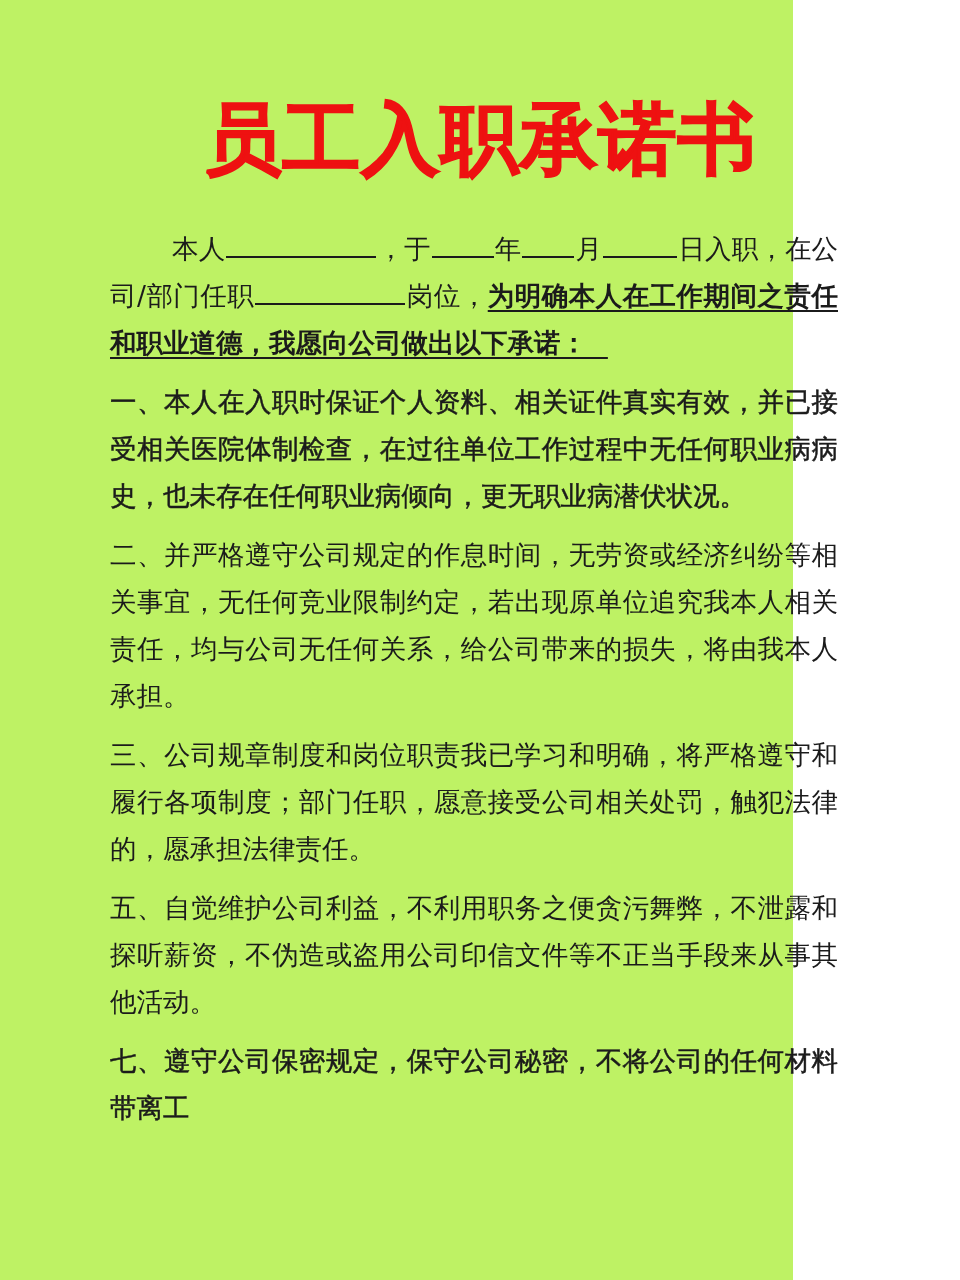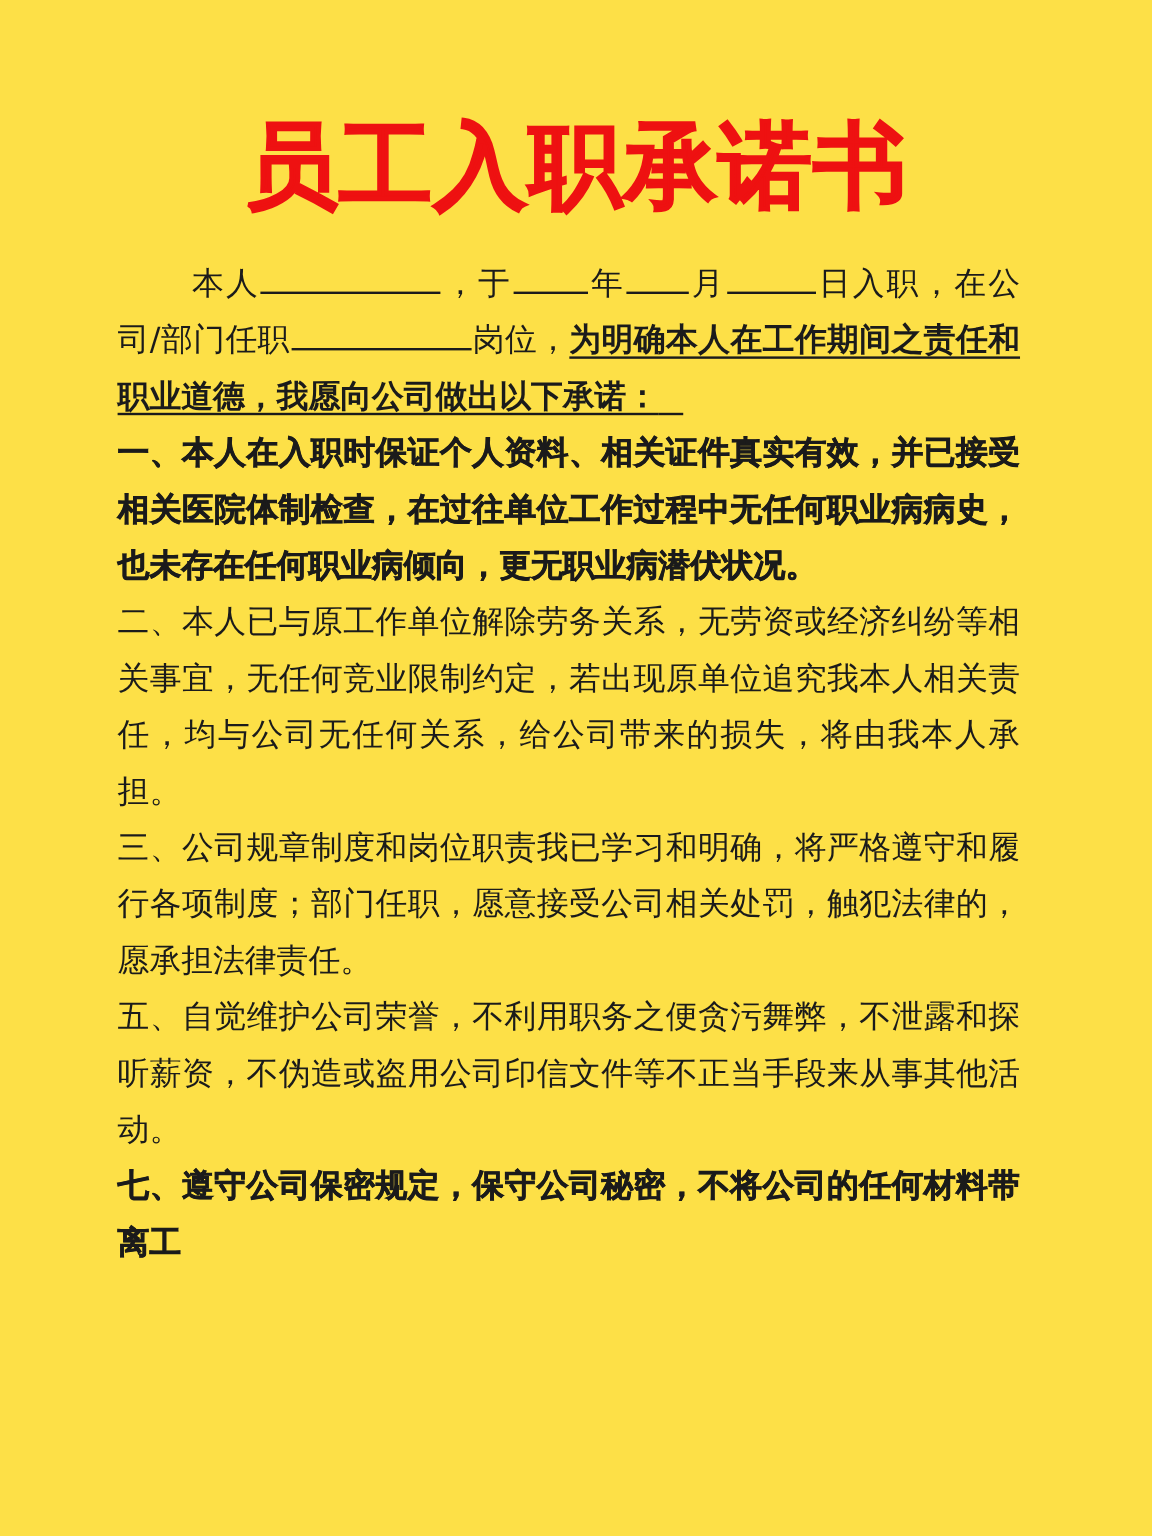--- a/index.html
+++ b/index.html
@@ -10,23 +10,23 @@
   body {
     width: 960px;
     height: 1280px;
     font-family: "DejaVu Sans", "Liberation Sans", sans-serif;
     color: #1b1b1b;
     overflow: hidden;
     position: relative;
   }
 
   .page {
-    width: 960px;
+    width: 793px;
     height: 1280px;
-    background: #fde047;
+    background: #bef264;
     position: relative;
     box-sizing: border-box;
   }
 
   
   .doc-title {
     position: absolute;
     top: 93px;
     left: 0;
     width: 960px;
@@ -45,30 +45,30 @@
   .body-block {
     position: absolute;
     top: 213px;
     left: 98px;
     width: 752px;
   }
 
   .para {
     font-size: 26.5px;
     line-height: 47px;
-    margin: 0;
+    margin: 12px;
     text-align: justify;
     text-justify: inter-character;
     color: #1b1b1b;
     letter-spacing: 0px;
     word-break: break-all;
   }
 
   .para.bold {
-    font-weight: 700;
+    font-weight: 400;
     -webkit-text-stroke: 0.5px #1b1b1b;
   }
 
   .para.indent {
     text-indent: 62px;
   }
 
   
   .blank {
     display: inline-block;
@@ -96,20 +96,20 @@
 
 <div class="page">
 
   <div class="doc-title">员工入职承诺书</div>
 
   <div class="body-block">
 
     <p class="para indent"><span>本人</span><span class="blank w-name"></span><span>，于</span><span class="blank w-year"></span><span>年</span><span class="blank w-month"></span><span>月</span><span class="blank w-day"></span><span>日入职，在</span><span>公司/部门任职</span><span class="blank w-post"></span><span>岗位，</span><strong class="uline">为明确本人在工作期间之责任和职业道德，我愿向公司做出以下承诺：</strong><span class="uline trail-space">&nbsp;&nbsp;</span></p>
 
     <p class="para bold">一、本人在入职时保证个人资料、相关证件真实有效，并已接受相关医院体制检查，在过往单位工作过程中无任何职业病病史，也未存在任何职业病倾向，更无职业病潜伏状况。</p>
-    <p class="para">二、本人已与原工作单位解除劳务关系，无劳资或经济纠纷等相关事宜，无任何竞业限制约定，若出现原单位追究我本人相关责任，均与公司无任何关系，给公司带来的损失，将由我本人承担。</p>
+    <p class="para">二、并严格遵守公司规定的作息时间，无劳资或经济纠纷等相关事宜，无任何竞业限制约定，若出现原单位追究我本人相关责任，均与公司无任何关系，给公司带来的损失，将由我本人承担。</p>
     <p class="para">三、公司规章制度和岗位职责我已学习和明确，将严格遵守和履行各项制度；部门任职，愿意接受公司相关处罚，触犯法律的，愿承担法律责任。</p>
-    <p class="para">五、自觉维护公司荣誉，不利用职务之便贪污舞弊，不泄露和探听薪资，不伪造或盗用公司印信文件等不正当手段来从事其他活动。</p>
+    <p class="para">五、自觉维护公司利益，不利用职务之便贪污舞弊，不泄露和探听薪资，不伪造或盗用公司印信文件等不正当手段来从事其他活动。</p>
     <p class="para bold">七、遵守公司保密规定，保守公司秘密，不将公司的任何材料带离工</p>
 
   </div>
 
 </div>
 
 </body></html>

